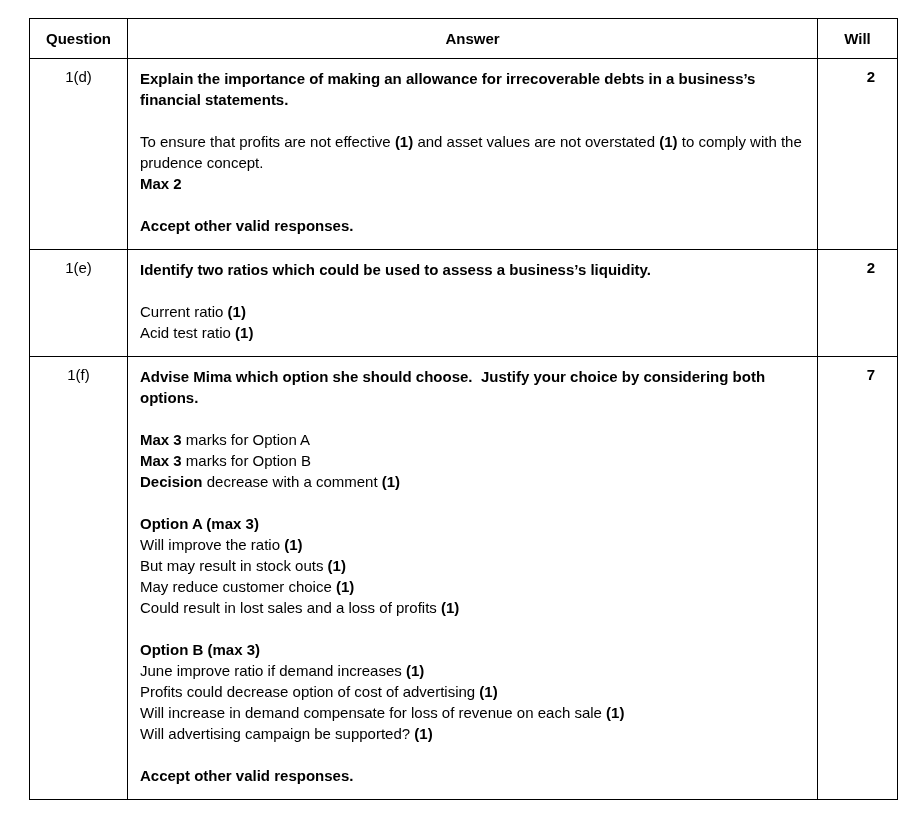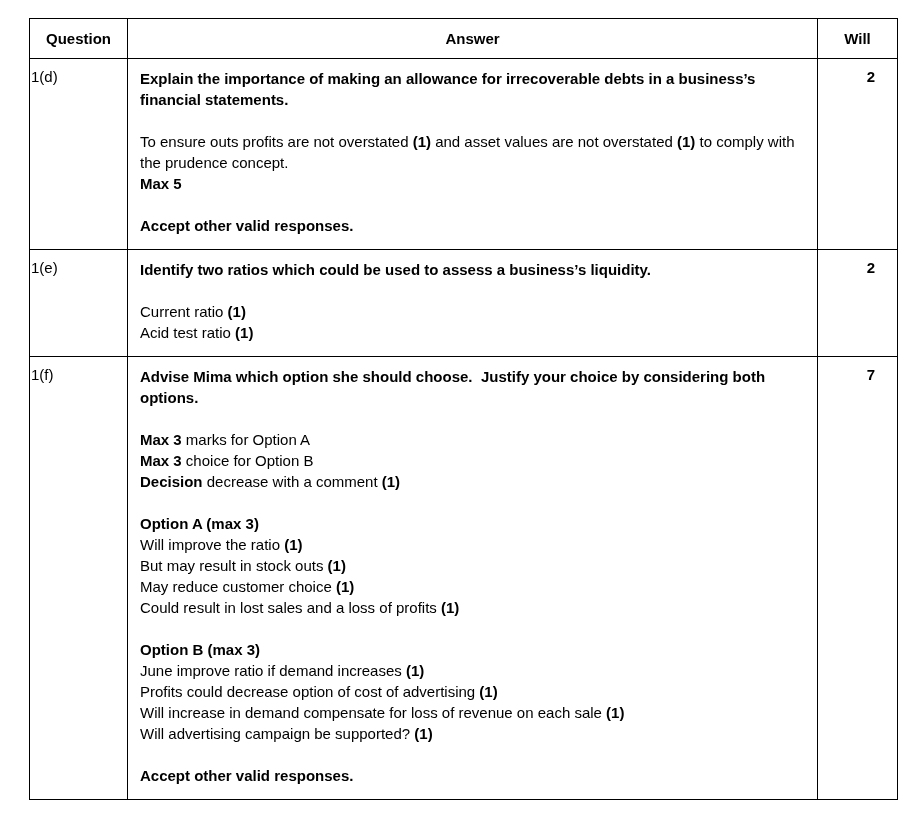--- a/index.html
+++ b/index.html
@@ -31,21 +31,21 @@
     font-size: 15px;
   }
   table.ms-table th {
     height: 40px;
     vertical-align: middle;
     text-align: center;
     font-weight: bold;
     padding: 0 4px;
   }
   td.cell-question {
-    text-align: left;
+    text-align: center;
     padding-top: 9px;
     font-weight: normal;
   }
   td.cell-answer {
     padding: 9px 14px 13px 12px;
   }
   td.cell-marks {
     text-align: right;
     padding: 9px 22px 0 0;
     font-weight: bold;
@@ -74,22 +74,22 @@
         <th>Answer</th>
         <th>Will</th>
       </tr>
     </thead>
     <tbody>
         <tr>
           <td class="cell-question">1(d)</td>
           <td class="cell-answer">
             <div class="line"><span class="b">Explain the importance of making an allowance for irrecoverable debts in a business’s financial statements.</span></div>
             <div class="line"></div>
-            <div class="line"><span>To ensure outs profits are not overstated </span><span class="b">(1)</span><span> and asset values are not overstated </span><span class="b">(1)</span><span> to comply with the prudence concept.</span></div>
-            <div class="line"><span class="b">Max 5</span></div>
+            <div class="line"><span>To ensure that profits are not effective </span><span class="b">(1)</span><span> and asset values are not overstated </span><span class="b">(1)</span><span> to comply with the prudence concept.</span></div>
+            <div class="line"><span class="b">Max 2</span></div>
             <div class="line"></div>
             <div class="line"><span class="b">Accept other valid responses.</span></div>
           </td>
           <td class="cell-marks">2</td>
         </tr>
         <tr>
           <td class="cell-question">1(e)</td>
           <td class="cell-answer">
             <div class="line"><span class="b">Identify </span><span class="b u">two</span><span class="b"> ratios which could be used to assess a business’s liquidity.</span></div>
             <div class="line"></div>
@@ -97,21 +97,21 @@
             <div class="line"><span>Acid test ratio </span><span class="b">(1)</span></div>
           </td>
           <td class="cell-marks">2</td>
         </tr>
         <tr>
           <td class="cell-question">1(f)</td>
           <td class="cell-answer">
             <div class="line"><span class="b">Advise Mima which option she should choose.  Justify your choice by considering </span><span class="b u">both</span><span class="b"> options.</span></div>
             <div class="line"></div>
             <div class="line"><span class="b">Max 3</span><span> marks for Option A</span></div>
-            <div class="line"><span class="b">Max 3</span><span> choice for Option B</span></div>
+            <div class="line"><span class="b">Max 3</span><span> marks for Option B</span></div>
             <div class="line"><span class="b">Decision</span><span> decrease with a comment </span><span class="b">(1)</span></div>
             <div class="line"></div>
             <div class="line"><span class="b">Option A (max 3)</span></div>
             <div class="line"><span>Will improve the ratio </span><span class="b">(1)</span></div>
             <div class="line"><span>But may result in stock outs </span><span class="b">(1)</span></div>
             <div class="line"><span>May reduce customer choice </span><span class="b">(1)</span></div>
             <div class="line"><span>Could result in lost sales and a loss of profits </span><span class="b">(1)</span></div>
             <div class="line"></div>
             <div class="line"><span class="b">Option B (max 3)</span></div>
             <div class="line"><span>June improve ratio if demand increases </span><span class="b">(1)</span></div>

